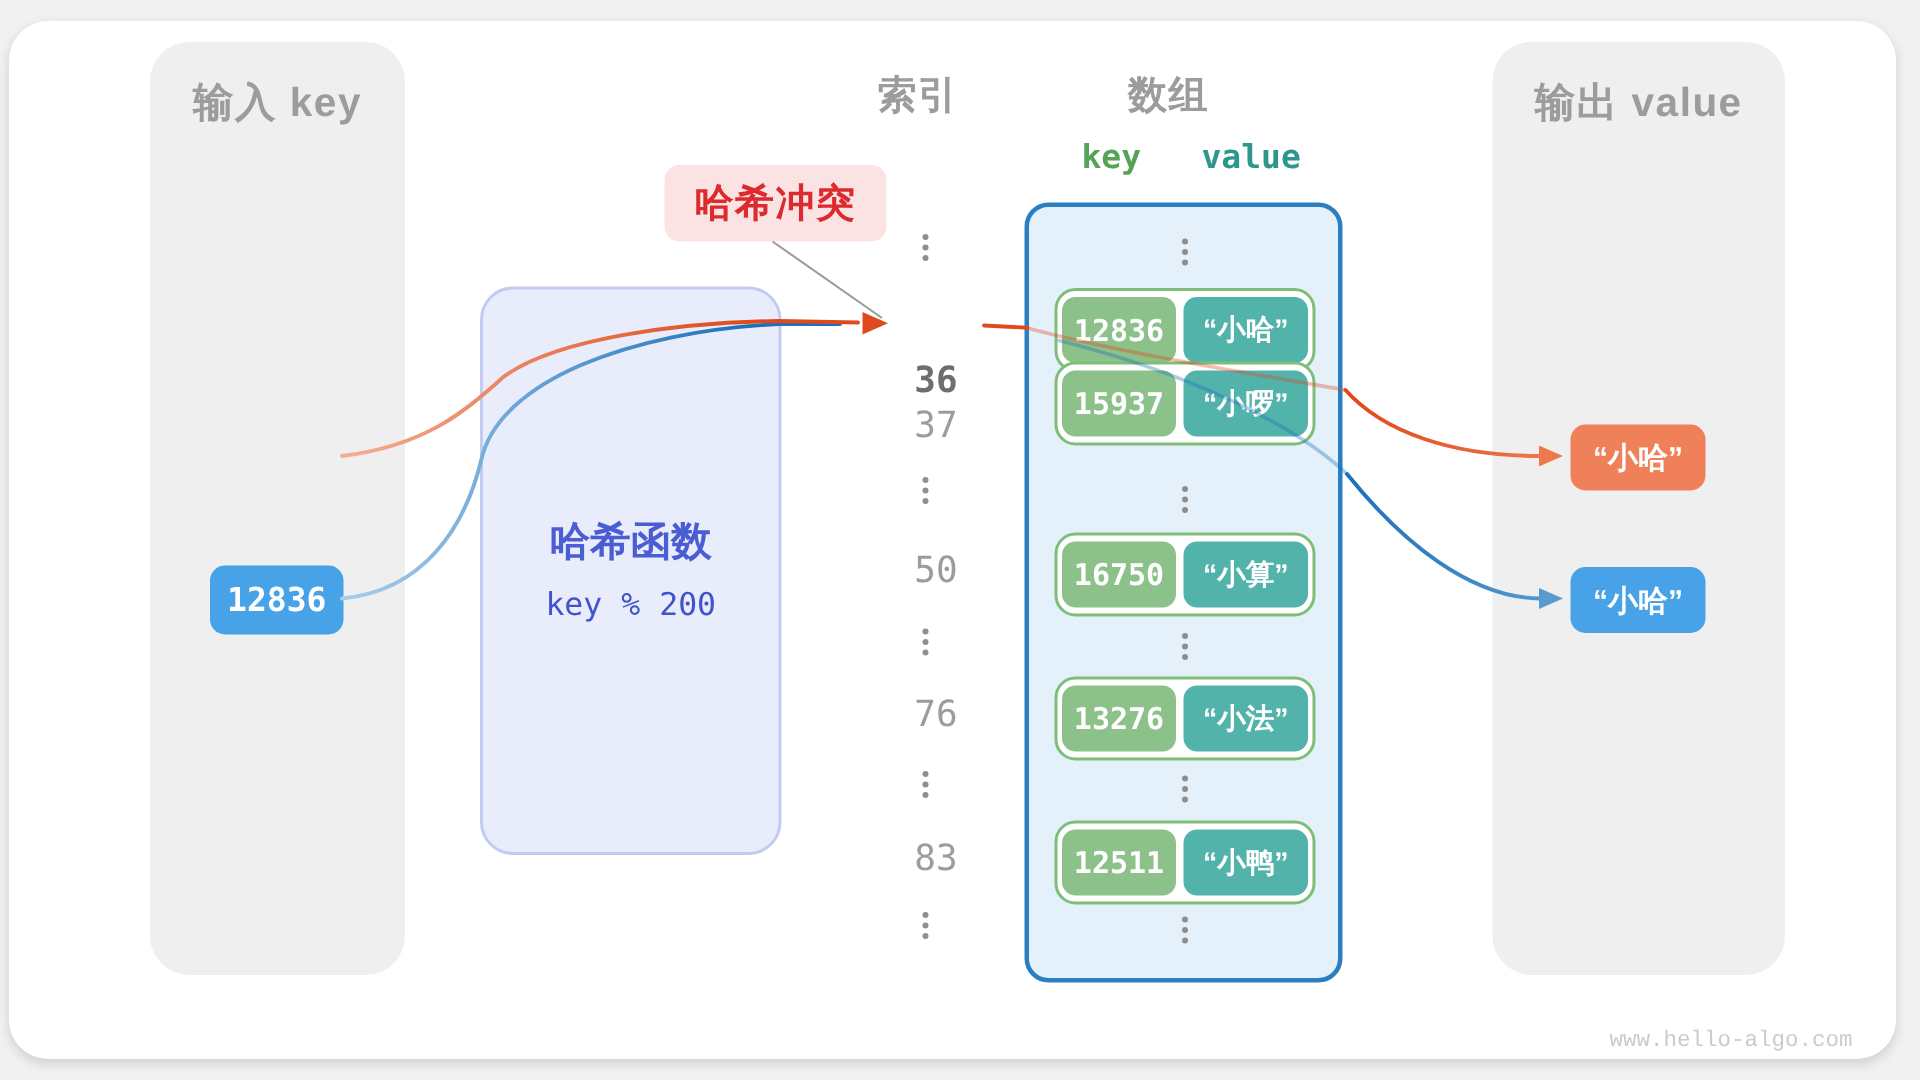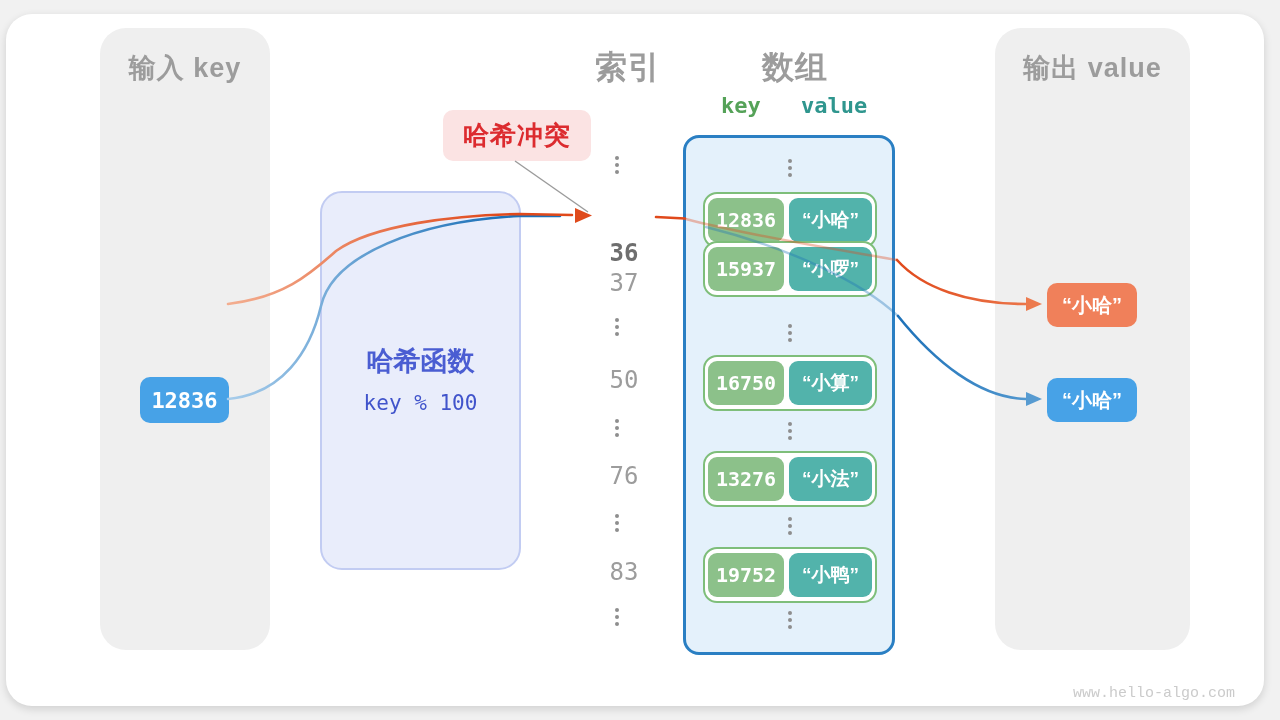--- a/index.html
+++ b/index.html
@@ -17,22 +17,22 @@
     z-index:0;
   }
   .panel{
     position:absolute;background:#efefef;border-radius:26px;z-index:1;
   }
   .panel-title{
     text-align:center;margin-top:22px;
     font-size:27px;font-weight:700;color:#9c9c9c;letter-spacing:1px;
   }
   .hdr{
-    position:absolute;z-index:2;text-align:right;
-    font-size:32px;font-weight:700;color:#9c9c9c;letter-spacing:1px;
+    position:absolute;z-index:2;text-align:left;
+    font-size:26px;font-weight:700;color:#9c9c9c;letter-spacing:1px;
   }
 
   
   .chip{
     position:absolute;width:90px;height:46px;border-radius:10px;
     display:flex;align-items:center;justify-content:center;
     color:#fff;z-index:2;
   }
   .chip.num{font-family:"DejaVu Sans Mono", monospace;font-size:22px;font-weight:600;}
   .chip.val{font-size:20px;font-weight:700;}
@@ -120,21 +120,21 @@
 
   <div class="panel" style="left:100px;top:28px;width:170px;height:622px;">
     <div class="panel-title">输入 key</div>
   </div>
   <div class="chip num blue" style="left:140px;top:377px;width:89px;">
     <span>12836</span>
   </div>
 
   <div class="hashbox">
     <div class="hash-label">哈希函数</div>
-    <div class="hash-formula">key % 100</div>
+    <div class="hash-formula">key % 200</div>
   </div>
 
   <div class="collision">
     <span>哈希冲突</span>
   </div>
 
   <div class="hdr" style="left:585px;top:46px;width:76px;">索引</div>
   <div class="hdr" style="left:752px;top:46px;width:76px;">数组</div>
   <div class="kvhdr">
     <span class="k">key</span>
@@ -210,21 +210,21 @@
       <div class="vcell">“小法”</div>
     </div>
 
     <div class="dots" style="left:102px;top:379px;">
         <i></i>
         <i></i>
         <i></i>
       </div>
 
     <div class="pair" style="top:409px;">
-      <div class="kcell">19752</div>
+      <div class="kcell">12511</div>
       <div class="vcell">“小鸭”</div>
     </div>
 
     <div class="dots" style="left:102px;top:473px;">
         <i></i>
         <i></i>
         <i></i>
       </div>
   </div>
 

